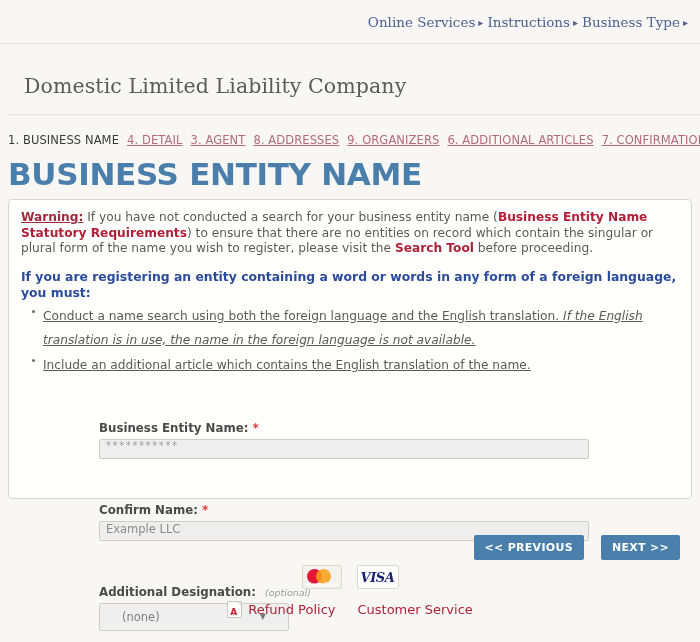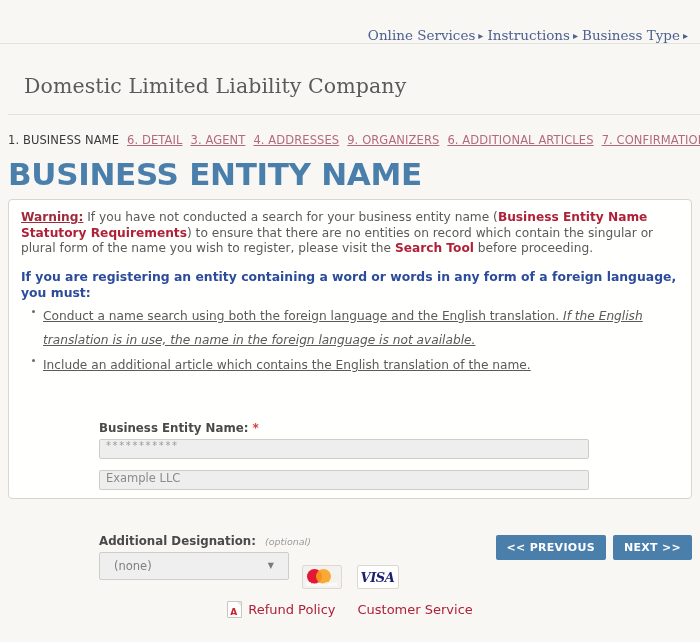--- a/index.html
+++ b/index.html
@@ -16,21 +16,21 @@
     overflow: hidden;
     position: relative;
   }
 
   
   .header {
     height: 44px;
     border-bottom: 1px solid #e4e2dd;
     box-sizing: border-box;
     display: flex;
-    align-items: flex-end;
+    align-items: center;
     justify-content: flex-end;
     padding-right: 8px;
   }
   .breadcrumb {
     font-family: "DejaVu Serif", "Liberation Serif", serif;
     font-size: 13.5px;
     color: #5b6b8c;
     white-space: nowrap;
   }
   .breadcrumb a {
@@ -200,39 +200,39 @@
   }
   .select-box {
     width: 190px;
     height: 28px;
     box-sizing: border-box;
     background: #efefef;
     border: 1px solid #cfcdc8;
     border-radius: 2px;
     font-size: 11.5px;
     color: #7f7f7f;
-    padding: 0 14px;
+    padding: 0 22px;
     display: flex;
     align-items: center;
     justify-content: space-between;
     cursor: pointer;
   }
   .caret {
     font-size: 8px;
     color: #7a7a7a;
     line-height: 1;
   }
 
   
   .nav-buttons {
     position: absolute;
-    right: 8px;
+    right: 20px;
     top: 535px;
     display: flex;
-    gap: 7px;
+    gap: 17px;
   }
   .nav-btn {
     background: #4a7eab;
     color: #ffffff;
     font-size: 11px;
     font-weight: bold;
     letter-spacing: 0.3px;
     border: none;
     border-radius: 2px;
     padding: 6px 11px;
@@ -347,21 +347,21 @@
   <div class="breadcrumb">
     <a>Online Services</a><span class="bc-sep">▸</span><a>Instructions</a><span class="bc-sep">▸</span><a>Business Type</a><span class="bc-sep">▸</span>
   </div>
 </div>
 
 <div class="title-wrap">
   <h1 class="page-title">Domestic Limited Liability Company</h1>
   <div class="title-rule"></div>
 </div>
 
-<div class="steps" id="steps-container"><a class="step current">1. BUSINESS NAME</a><a class="step">6. DETAIL</a><a class="step">3. AGENT</a><a class="step">4. ADDRESSES</a><a class="step">9. ORGANIZERS</a><a class="step">6. ADDITIONAL ARTICLES</a><a class="step">7. CONFIRMATION</a></div>
+<div class="steps" id="steps-container"><a class="step current">1. BUSINESS NAME</a><a class="step">4. DETAIL</a><a class="step">3. AGENT</a><a class="step">8. ADDRESSES</a><a class="step">9. ORGANIZERS</a><a class="step">6. ADDITIONAL ARTICLES</a><a class="step">7. CONFIRMATION</a></div>
 
 <div class="big-heading">BUSINESS ENTITY NAME</div>
 
 <div class="panel">
 
   <p class="warn-p">
     <span class="warn-label">Warning:</span><span> If you have not conducted a search for your business entity name (</span><span class="red-link">Business Entity Name Statutory Requirements</span><span>) to ensure that there are no entities on record which contain the singular or plural form of the name you wish to register, please visit the </span><span class="red-link">Search Tool</span><span> before proceeding.</span>
   </p>
 
   <p class="foreign-head">If you are registering an entity containing a word or words in any form of a foreign language, you must:</p>
@@ -374,20 +374,24 @@
 
     <div class="field-group">
       <label class="field-label">
         <span>Business Entity Name:</span>
         <span class="req-star">*</span>
       </label>
       <div class="text-input masked">***********</div>
     </div>
 
     <div class="field-group">
+      <label class="field-label">
+        <span>Confirm Name:</span>
+        <span class="req-star">*</span>
+      </label>
       <div class="text-input">Example LLC</div>
     </div>
 
     <div class="field-group">
       <label class="field-label">
         <span>Additional Designation:</span>
         <span class="optional-tag">(optional)</span>
       </label>
       <div class="select-box">
         <span>(none)</span>

